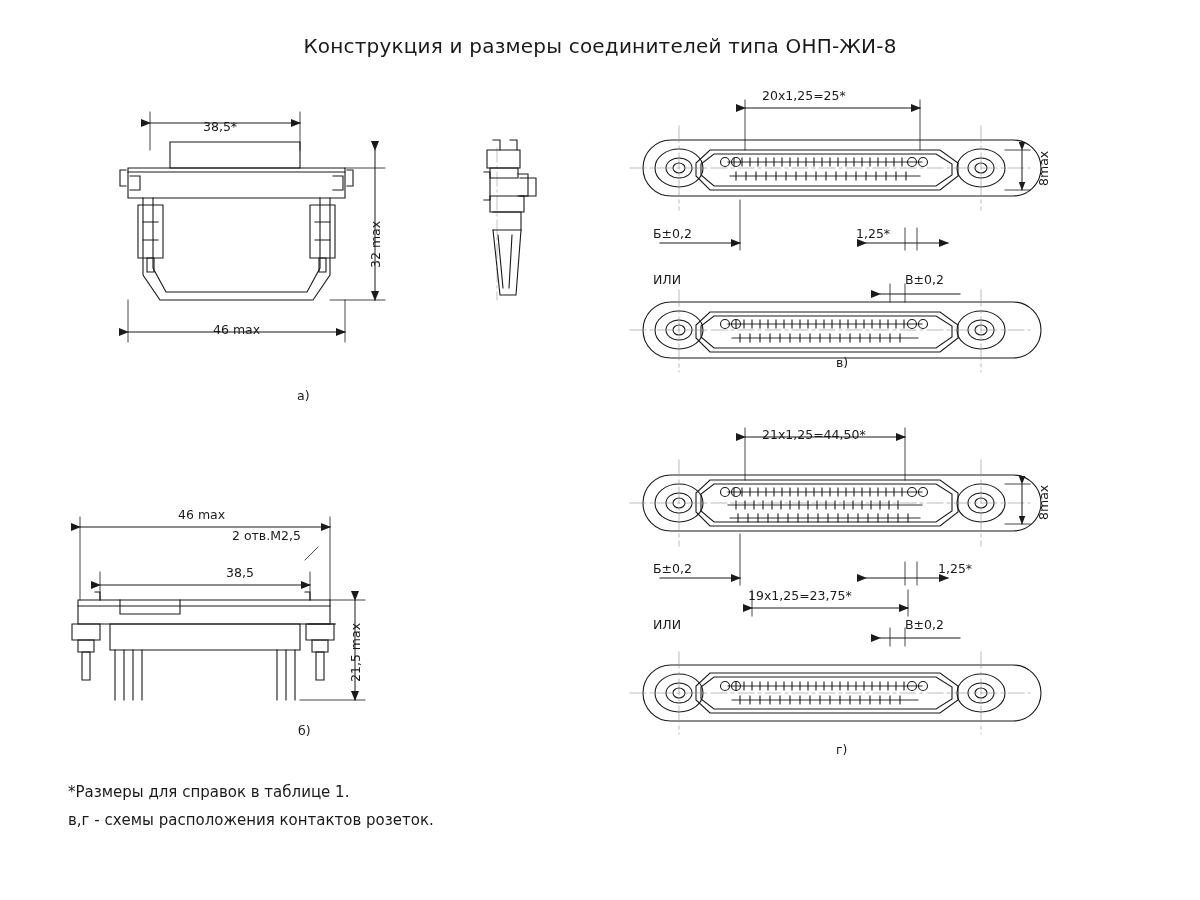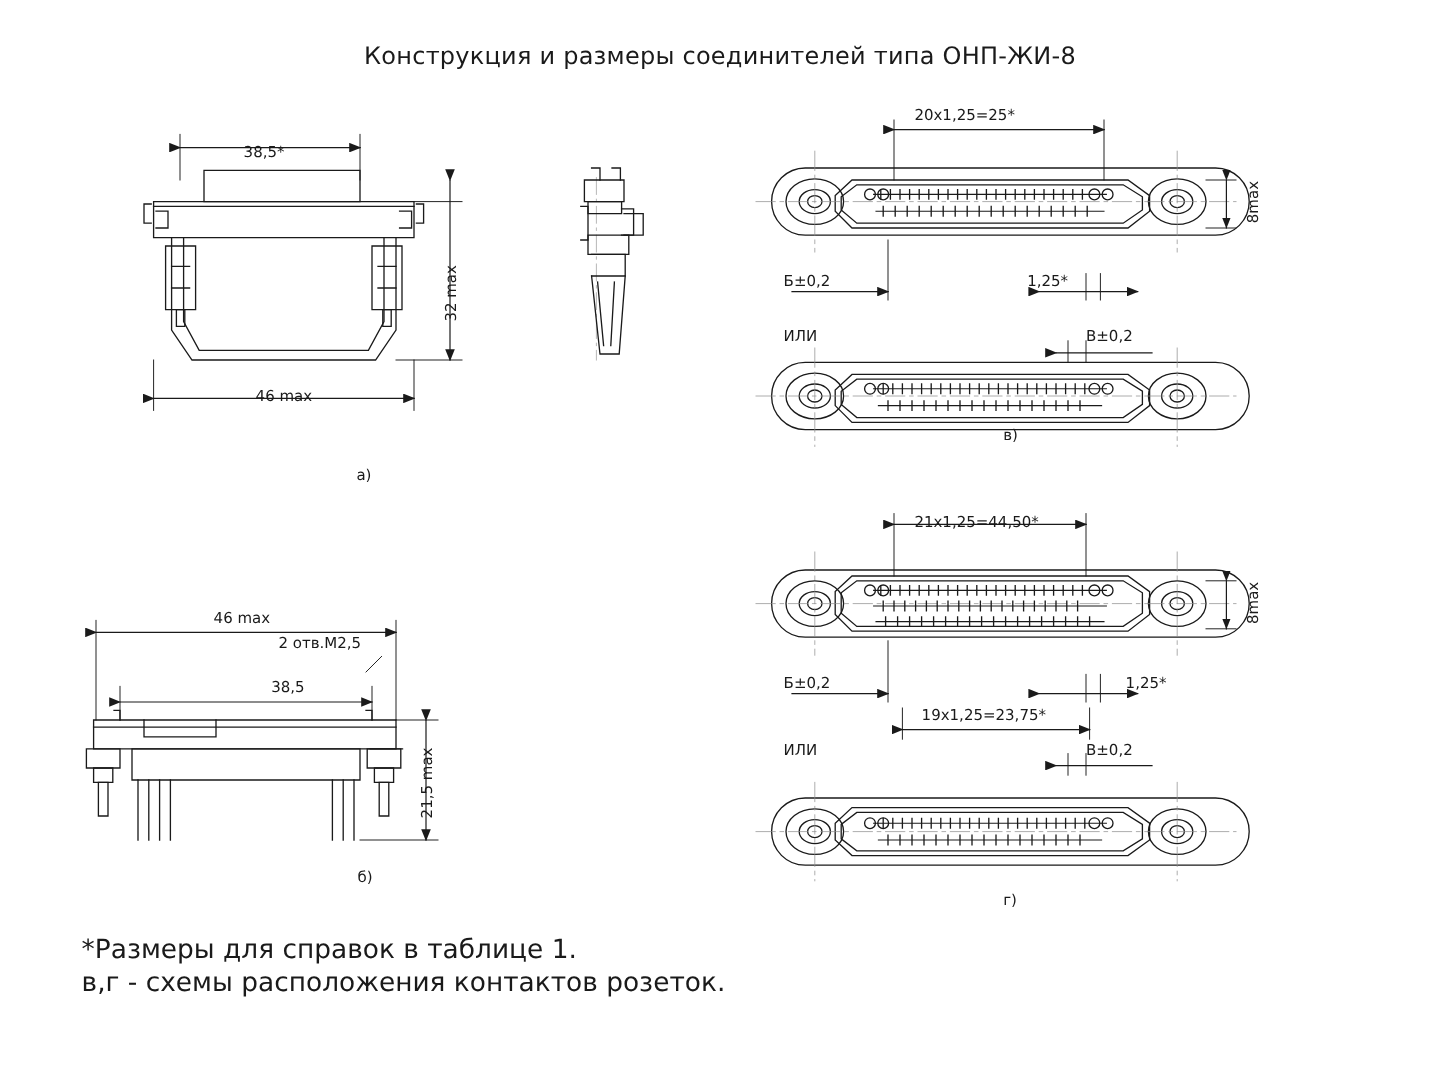--- a/index.html
+++ b/index.html
@@ -15,21 +15,21 @@
   .title{
     position:absolute;top:34px;left:0;width:1200px;
     text-align:center;font-size:20px;letter-spacing:.2px;
   }
   svg.draw{position:absolute;top:0;left:0;width:1200px;height:900px;}
   .lbl{
     position:absolute;font-size:12.5px;white-space:nowrap;
   }
   .lbl.rot{transform-origin:0 0;}
   .notes{
-    position:absolute;left:68px;top:778px;font-size:22px;line-height:28px;
+    position:absolute;left:68px;top:778px;font-size:15px;line-height:28px;
   }
   .notes div{white-space:nowrap;}
 </style>
 </head>
 <body>
 
 <div class="page">
 
   <div class="title">Конструкция и размеры соединителей типа ОНП-ЖИ-8</div>
 
@@ -265,21 +265,21 @@
   <div class="lbl" style="left:653px;top:226px;">Б±0,2</div>
   <div class="lbl" style="left:856px;top:226px;">1,25*</div>
   <div class="lbl" style="left:653px;top:272px;">ИЛИ</div>
   <div class="lbl" style="left:905px;top:272px;">В±0,2</div>
   <div class="lbl" style="left:836px;top:355px;">в)</div>
 
   <div class="lbl" style="left:762px;top:427px;">21x1,25=44,50*</div>
   <div class="lbl rot" style="left:1036px;top:520px;transform:rotate(-90deg);">8max</div>
   <div class="lbl" style="left:653px;top:561px;">Б±0,2</div>
   <div class="lbl" style="left:938px;top:561px;">1,25*</div>
-  <div class="lbl" style="left:768px;top:588px;">19x1,25=23,75*</div>
+  <div class="lbl" style="left:748px;top:588px;">19x1,25=23,75*</div>
   <div class="lbl" style="left:653px;top:617px;">ИЛИ</div>
   <div class="lbl" style="left:905px;top:617px;">В±0,2</div>
   <div class="lbl" style="left:836px;top:742px;">г)</div>
 
   <div class="notes">
     <div>*Размеры для справок в таблице 1.</div>
     <div>в,г - схемы расположения контактов розеток.</div>
   </div>
 
 </div>

